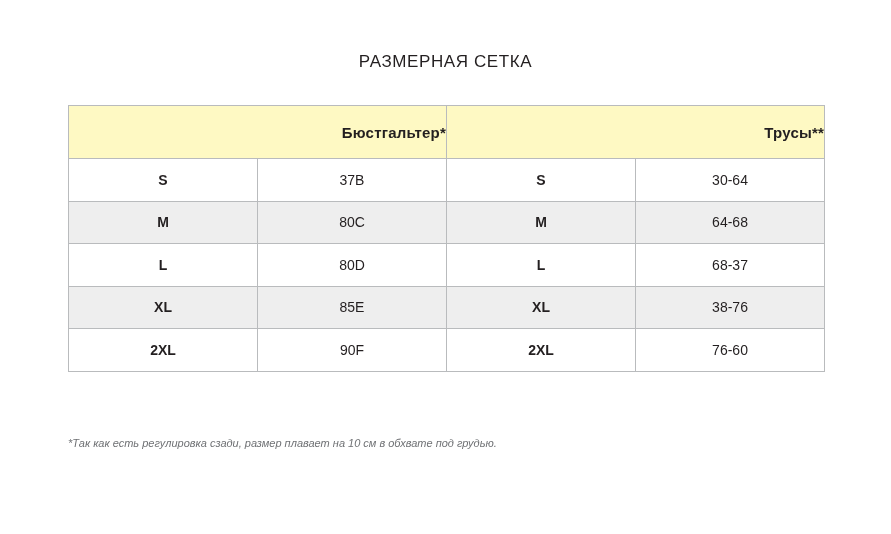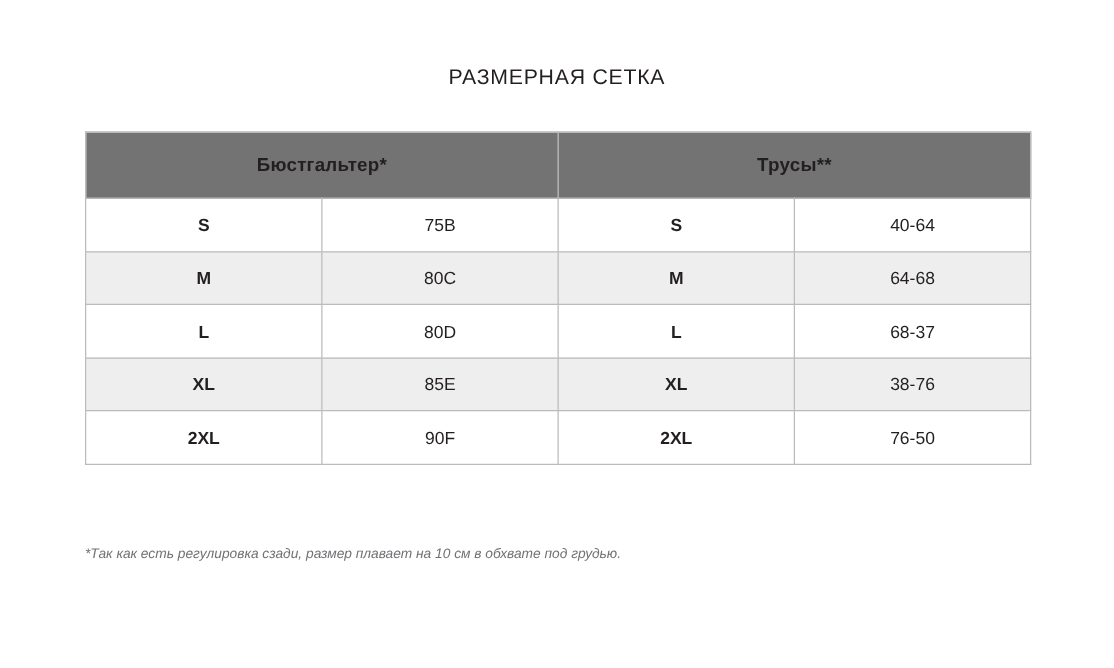--- a/index.html
+++ b/index.html
@@ -41,23 +41,23 @@
     border-collapse: collapse;
     width: 756px;
     table-layout: fixed;
   }
   table.size-grid td, table.size-grid th {
     border: 1px solid #b9bbbd;
     padding: 0;
     margin: 0;
   }
   .head-cell {
-    background: #737373;
+    background: #fef9c3;
     height: 52px;
-    text-align: center;
+    text-align: right;
     vertical-align: middle;
     font-size: 15px;
     font-weight: bold;
     color: #231f20;
     letter-spacing: 0.2px;
   }
   .row-cell {
     height: 41.5px;
     text-align: center;
     vertical-align: middle;
@@ -108,23 +108,23 @@
       </colgroup>
       <thead>
         <tr>
           <th class="head-cell" colspan="2">Бюстгальтер*</th>
           <th class="head-cell" colspan="2">Трусы**</th>
         </tr>
       </thead>
       <tbody>
         <tr class="row-plain">
           <td class="row-cell label">S</td>
-          <td class="row-cell">75B</td>
+          <td class="row-cell">37B</td>
           <td class="row-cell label">S</td>
-          <td class="row-cell">40-64</td>
+          <td class="row-cell">30-64</td>
         </tr>
         <tr class="row-shade">
           <td class="row-cell label">M</td>
           <td class="row-cell">80C</td>
           <td class="row-cell label">M</td>
           <td class="row-cell">64-68</td>
         </tr>
         <tr class="row-plain">
           <td class="row-cell label">L</td>
           <td class="row-cell">80D</td>
@@ -134,21 +134,21 @@
         <tr class="row-shade">
           <td class="row-cell label">XL</td>
           <td class="row-cell">85E</td>
           <td class="row-cell label">XL</td>
           <td class="row-cell">38-76</td>
         </tr>
         <tr class="row-plain">
           <td class="row-cell label">2XL</td>
           <td class="row-cell">90F</td>
           <td class="row-cell label">2XL</td>
-          <td class="row-cell">76-50</td>
+          <td class="row-cell">76-60</td>
         </tr>
       </tbody>
     </table>
   </div>
 
   <div class="notes">
     <div>*Так как есть регулировка сзади, размер плавает на 10 см в обхвате под грудью.</div>
   </div>
 
 </div>

